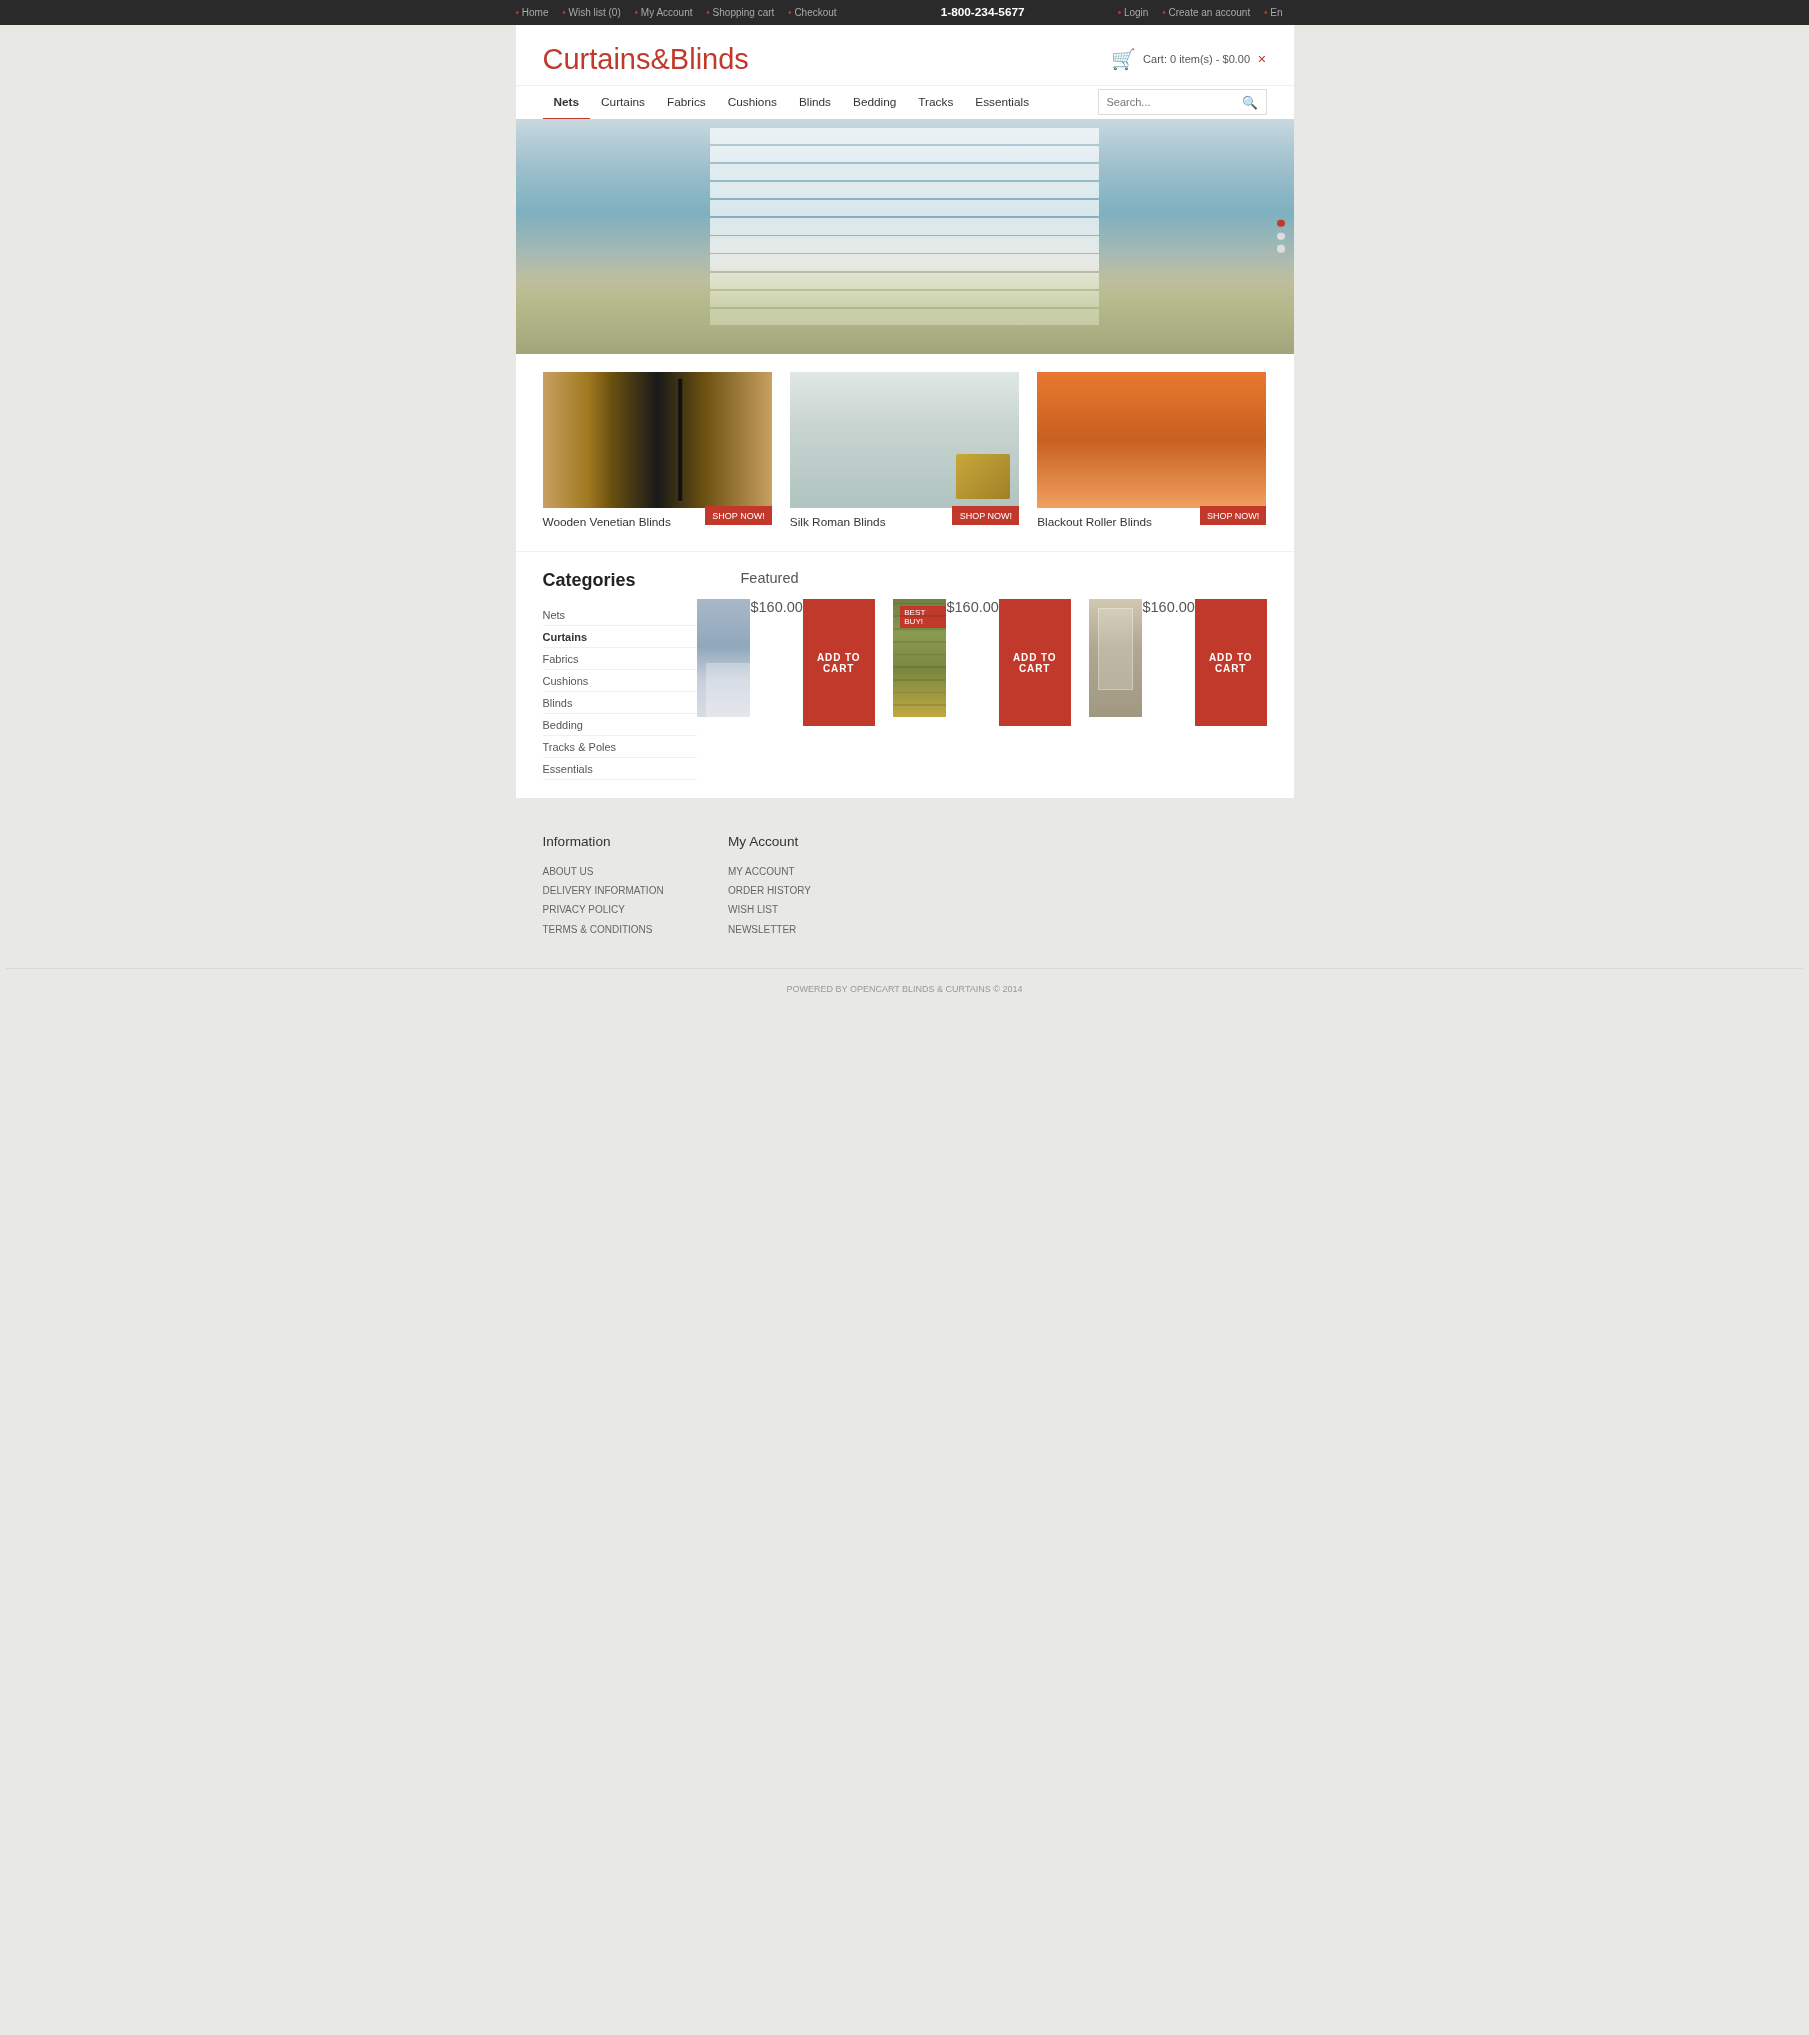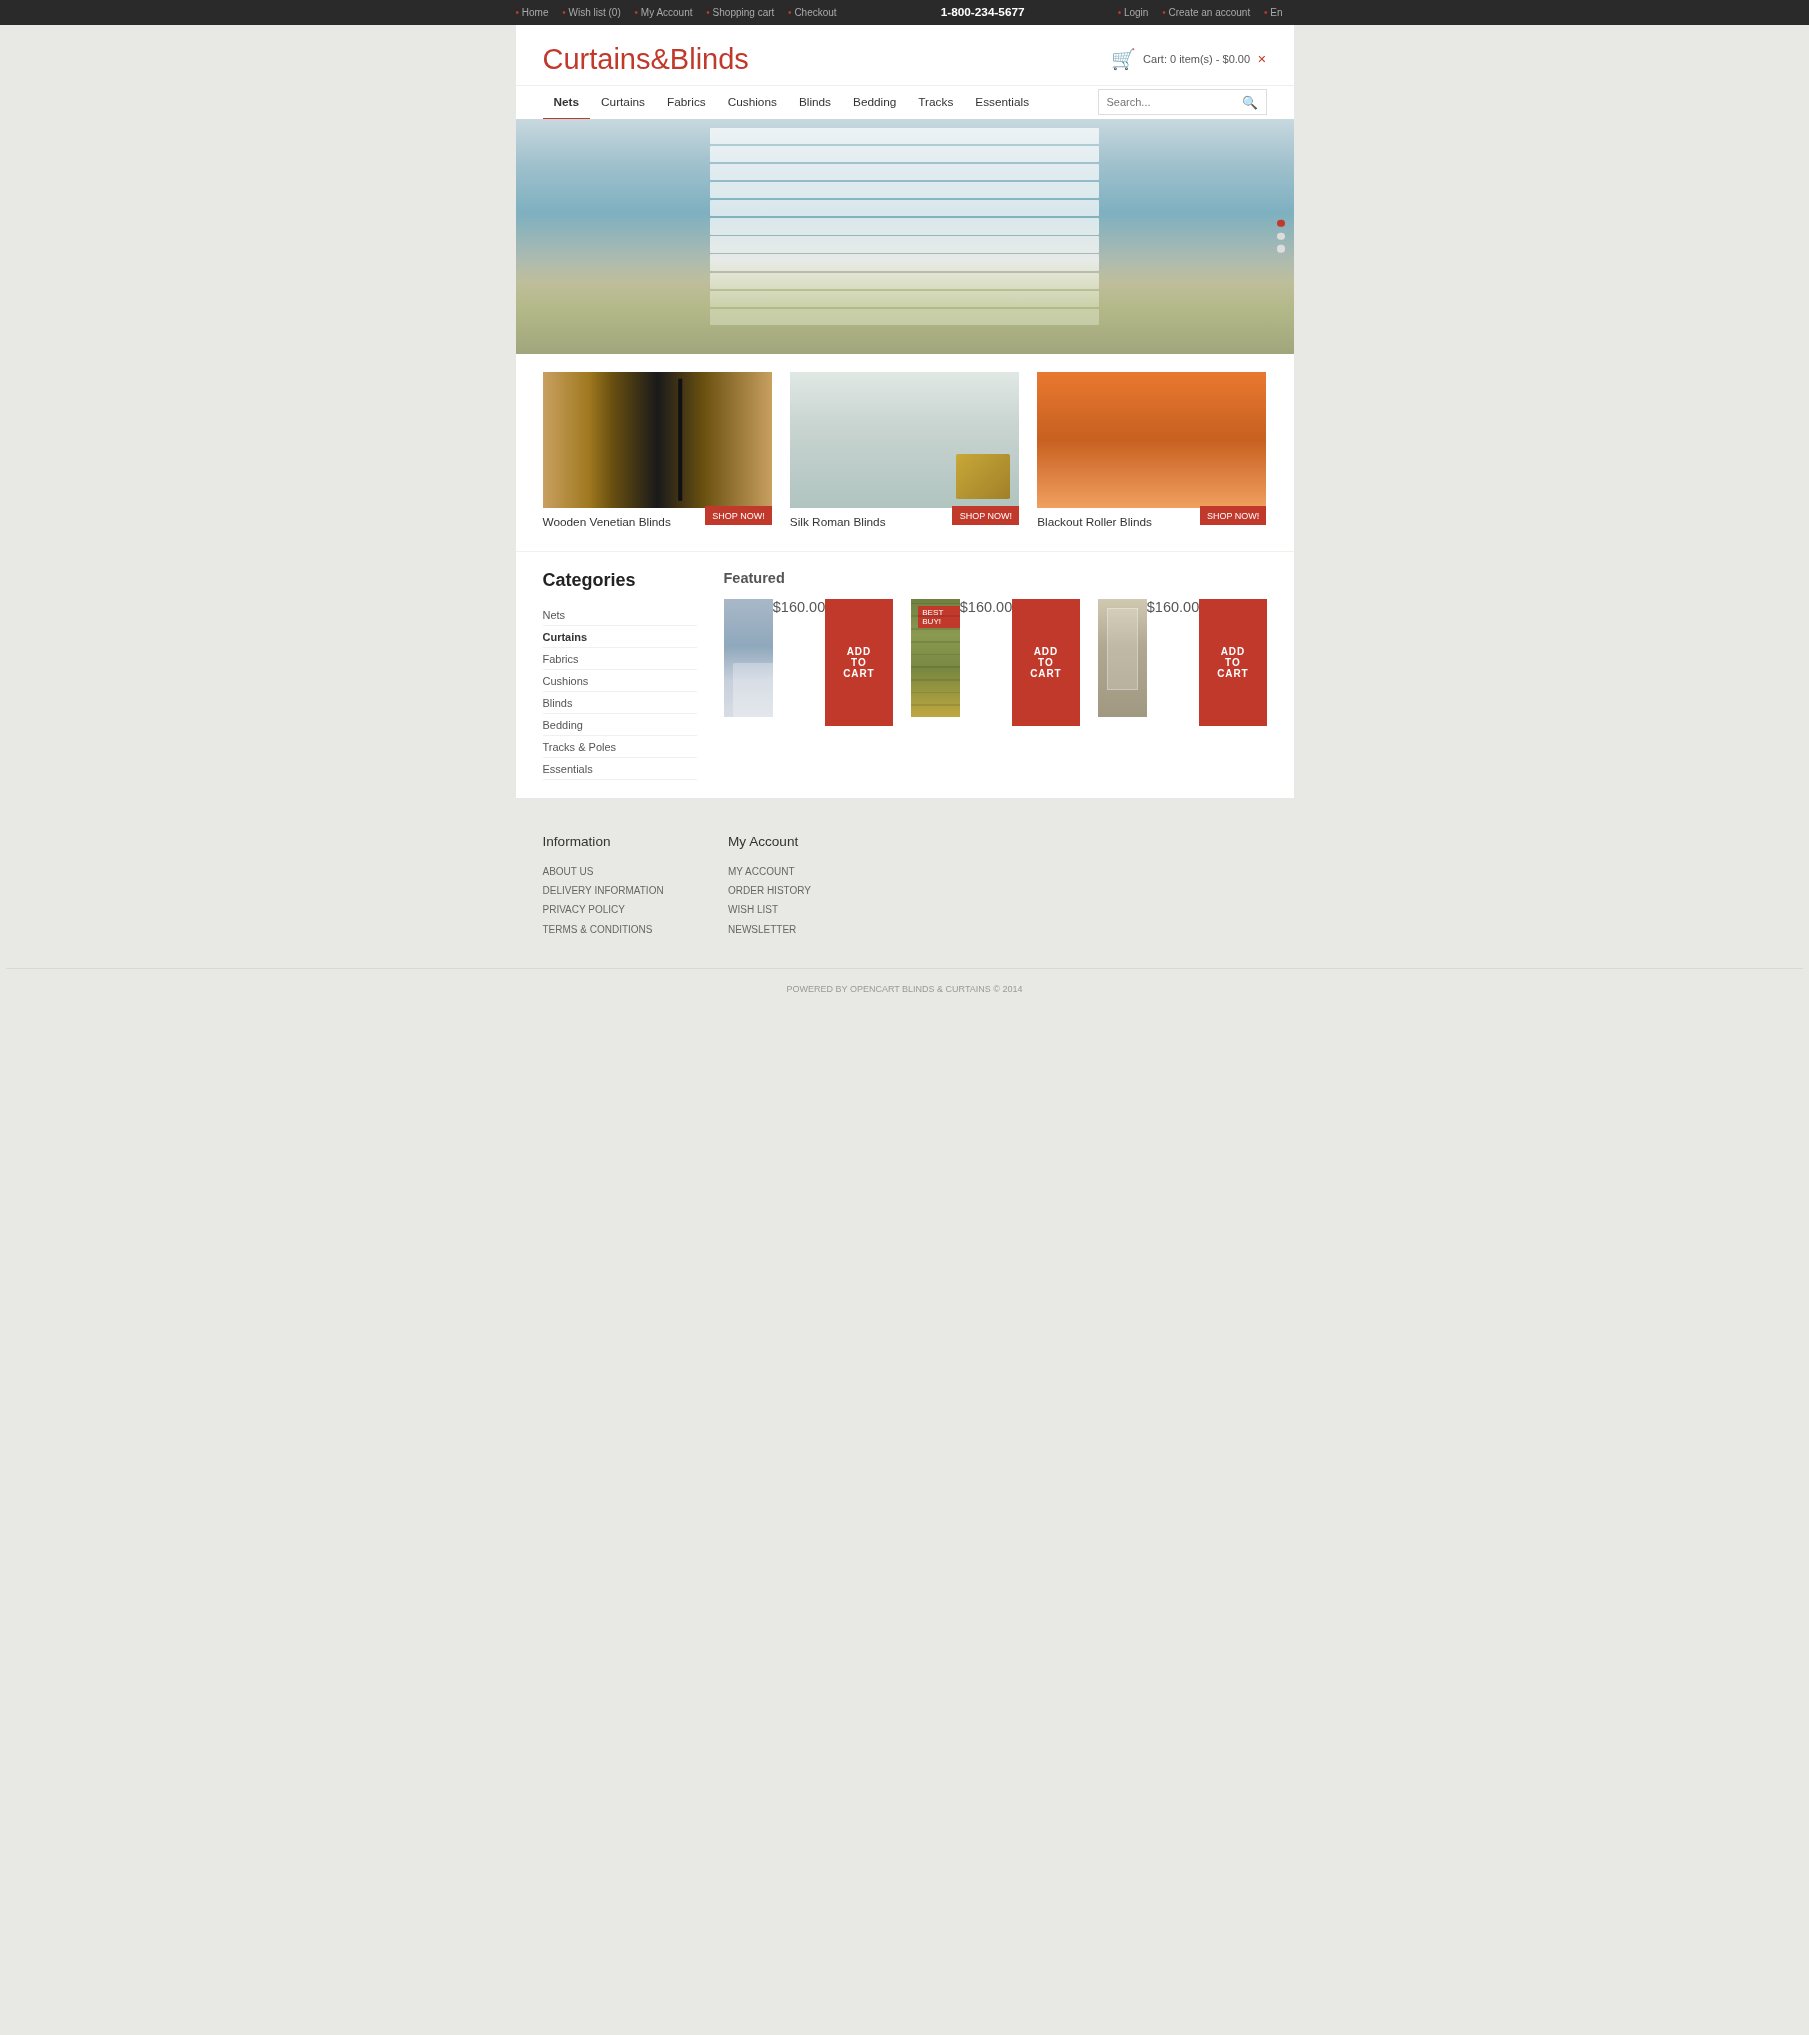--- a/index.html
+++ b/index.html
@@ -49,32 +49,32 @@
     .feat-img { width: 100%; height: 136px; object-fit: cover; display: block; }
     .feat-img-venetian { background: linear-gradient(45deg, #d4a574 30%, #8b6914 50%, #2a2a2a 70%, #d4a574 100%); }
     .feat-img-roman { background: linear-gradient(180deg, #e8e8e8 0%, #c8d8d0 50%, #b8c8c0 100%); }
     .feat-img-blackout { background: linear-gradient(135deg, #e8651a 0%, #c0550f 50%, #f0905a 100%); }
     .feat-label { padding: 7.2px 0 3.6px; font-size: 11.8px; color: #333; font-weight: bold; }
     .feat-label span { font-weight: normal; }
     .shop-now-btn { position: absolute; right: 0; bottom: 7.2px; background: #c0392b; color: #fff; font-size: 9px; padding: 4.5px 7.2px; text-decoration: none; text-transform: uppercase; }
 
     
     .content-section { background: #fff; padding: 18px 27px; margin-top: 1.8px; }
-    .content-inner { display: flex; gap: 27px; }
+    .content-inner { display: flex; }
 
     
     .categories { width: 154px; flex-shrink: 0; }
     .categories h3 { font-size: 18px; font-weight: bold; color: #222; margin-bottom: 12.7px; }
     .cat-list { list-style: none; }
     .cat-list li { padding: 4.5px 0; font-size: 11px; color: #555; cursor: pointer; border-bottom: 0.9px solid #f0f0f0; }
     .cat-list li.active { color: #333; font-weight: bold; }
 
     
     .featured-products { flex: 1; }
-    .featured-products h3 { font-size: 14.5px; color: #555; margin-bottom: 12.7px; font-weight: bold; }
+    .featured-products h3 { font-size: 14.5px; color: #555; margin-bottom: 12.7px; font-weight: normal; margin-left: 44px; }
     .products-grid { display: grid; grid-template-columns: 1fr 1fr 1fr; gap: 18px; }
     .product-item { display: flex; flex-direction: row; }
     .product-img { width: 100%; height: 118px; margin-bottom: 9px; }
     .prod-img-curtain { background: linear-gradient(180deg, #b8c8d8 0%, #a0b0c8 50%, #d0d8e8 100%); }
     .prod-img-blinds2 { background: linear-gradient(180deg, #6b8030 0%, #8a9a40 40%, #7a8a38 60%, #c8a860 80%); position: relative; overflow: hidden; }
     .prod-img-room { background: linear-gradient(180deg, #c8c0a8 0%, #a89880 50%, #989080 100%); }
     .bestseller-badge { position: absolute; top: 7.2px; left: 7.2px; background: #c0392b; color: #fff; font-size: 8.1px; padding: 1.8px 4.5px; text-transform: uppercase; }
     .product-price { font-size: 14.5px; color: #555; margin-bottom: 7.2px; }
     .add-to-cart-btn { background: #c0392b; color: #fff; border: none; padding: 9px 12.7px; font-size: 10px; text-transform: uppercase; cursor: pointer; width: 100%; font-weight: bold; letter-spacing: 0.9px; }
 

